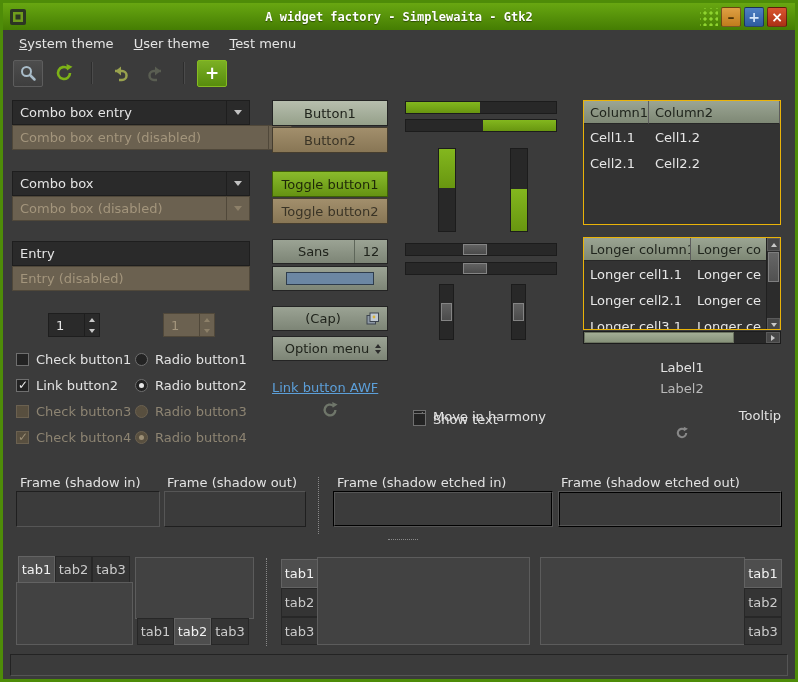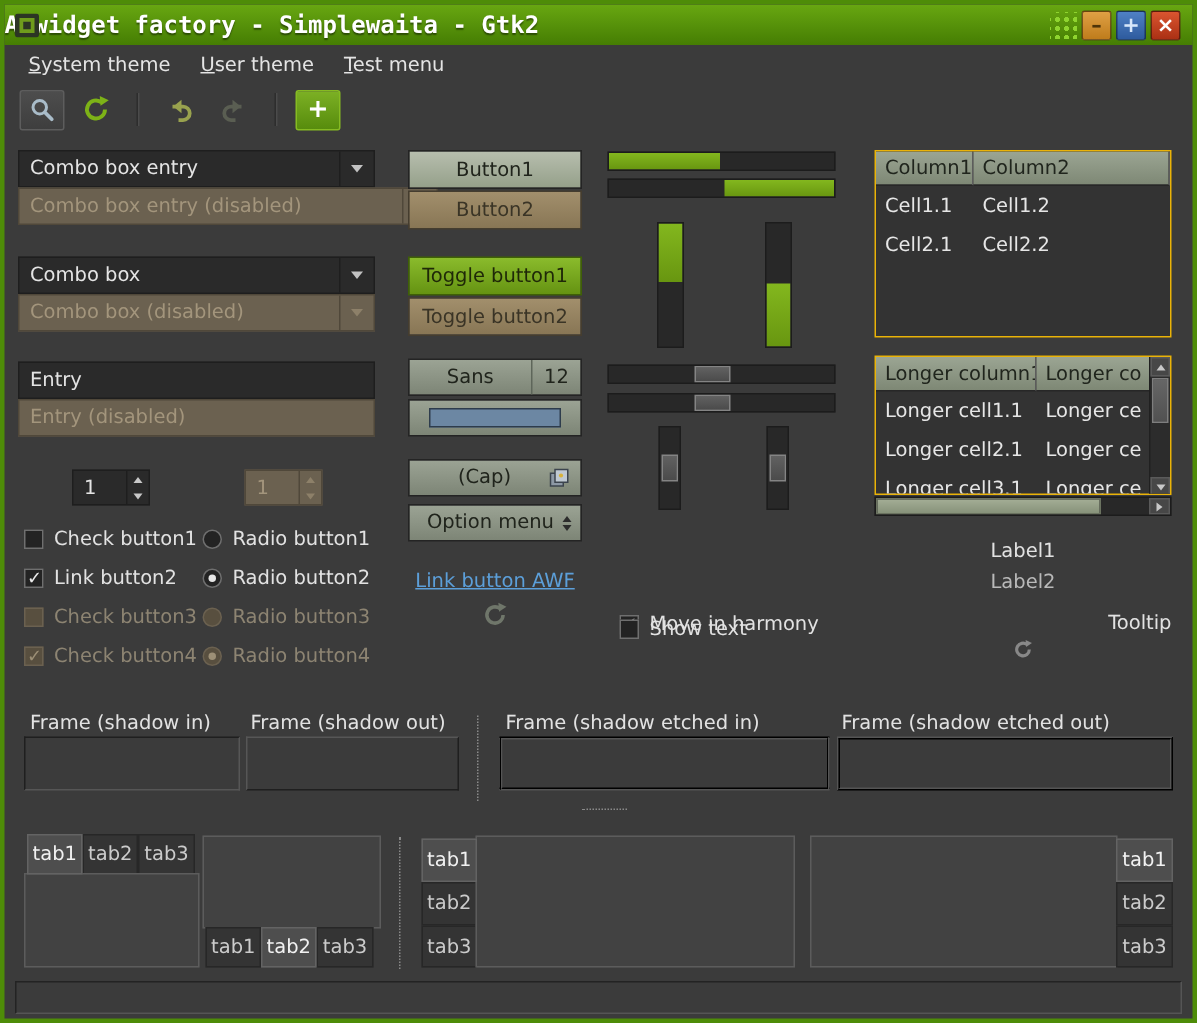--- a/index.html
+++ b/index.html
@@ -3,22 +3,22 @@
 <meta charset="utf-8">
 <style>
   *{box-sizing:border-box;margin:0;padding:0}
   body{width:798px;height:682px;position:relative;overflow:hidden;background:#3b3b3b;
        font-family:"DejaVu Sans","Liberation Sans",sans-serif;font-size:13px;color:#e4e4e4}
   .abs{position:absolute}
   .border-frame{position:absolute;inset:0;border:3px solid #4e8c08;pointer-events:none;z-index:60}
   
   .titlebar{left:3px;top:3px;width:792px;height:27px;background:linear-gradient(180deg,#68a711,#457d03);
             display:flex;align-items:center;z-index:5}
-  .title{position:absolute;left:0;right:0;font-family:"DejaVu Sans Mono","Liberation Mono",monospace;
-         font-weight:bold;font-size:16px;color:#fff;text-shadow:0 1px 1px rgba(0,0,0,.45)}
+  .title{position:absolute;left:0;right:0;text-align:center;font-family:"DejaVu Sans Mono","Liberation Mono",monospace;
+         font-weight:bold;font-size:12px;color:#fff;text-shadow:0 1px 1px rgba(0,0,0,.45)}
   .appicon{margin-left:7px;width:16px;height:16px;z-index:2}
   .winbtns{margin-left:auto;display:flex;align-items:center;gap:3px;margin-right:8px;z-index:2}
   .dotsbtn{width:18px;height:18px;background-image:radial-gradient(circle,#8fd42f 1.5px,transparent 1.7px);
            background-size:6px 6px;background-position:2px 2px}
   .wbtn{width:20px;height:20px;display:flex;align-items:center;justify-content:center;font-weight:bold;
         font-size:14px;border:1px solid rgba(0,0,0,.45);border-radius:2px;line-height:1}
   .wbtn.min{background:linear-gradient(#dfa044,#bf7c1c);color:#4e3408}
   .wbtn.max{background:linear-gradient(#4f80c4,#2e5b9e);color:#d6e6fa}
   .wbtn.close{background:linear-gradient(#da5530,#ab3014);color:#fff}
   
@@ -273,21 +273,21 @@
   </svg>
 </div>
 <div class="btn abs" style="left:272px;top:336px;width:116px;height:25px;padding:0 6px">
   <span style="flex:1;text-align:center">Option menu</span>
   <span class="optarrows">
     <i class="tri-up dark"></i>
     <i class="tri-dn dark"></i>
   </span>
 </div>
 
-<div class="abs" style="left:272px;top:380px;width:116px;text-align:center">
+<div class="abs" style="left:272px;top:380px;width:116px;">
   <span class="link">Link button AWF</span>
 </div>
 <div class="abs" style="left:321px;top:401px">
   <svg width="18" height="18" viewBox="0 0 20 20">
     <path d="M16 10 a6 6 0 1 1 -2.2-4.65" fill="none" stroke="#6f766a" stroke-width="2.6"></path>
     <polygon points="12.5,1 18.5,3.8 13,7.5" fill="#6f766a"></polygon>
   </svg>
 </div>
 
 <div class="trough abs" style="left:405px;top:101px;width:152px;height:13px">

